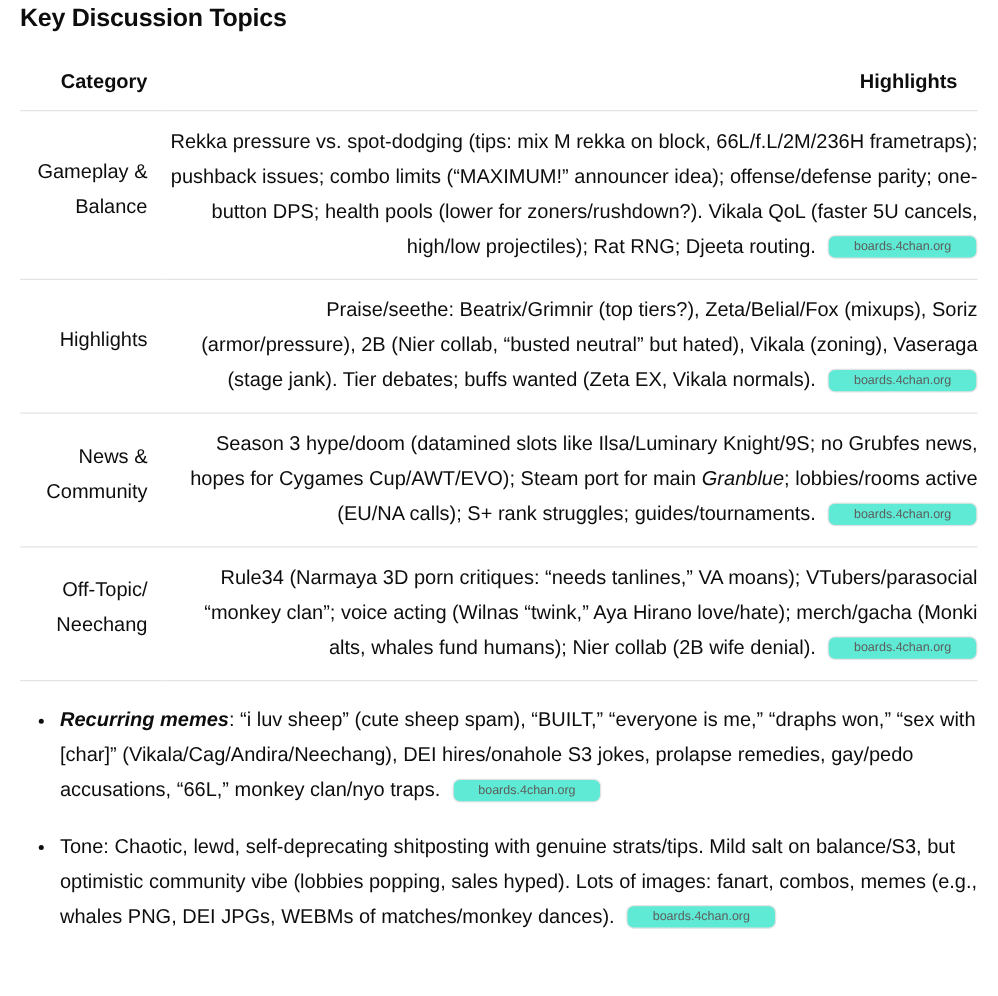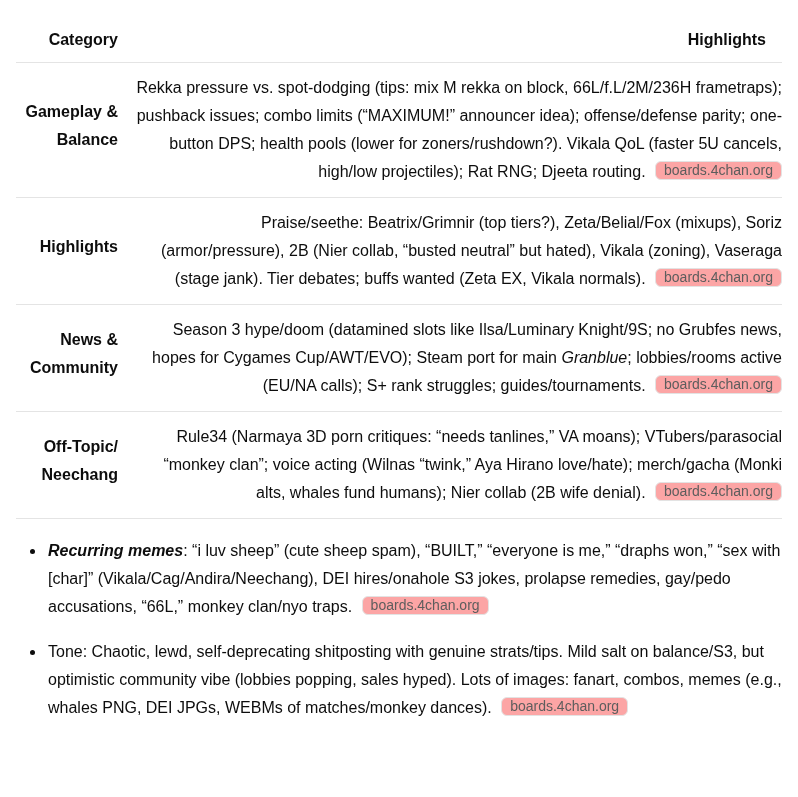--- a/index.html
+++ b/index.html
@@ -44,35 +44,35 @@
     padding: 12px 16px 12px 0;
     line-height: 20px;
   }
   table.topics th.col-category,
   table.topics td.cell-category {
     width: 118px;
     padding-right: 16px;
     overflow-wrap: break-word;
   }
   table.topics td.cell-category {
-    font-weight: 700;
+    font-weight: 400;
     padding-top: 11px;
     padding-bottom: 20px;
   }
   table.topics td.cell-highlights {
     padding: 11px 0;
   }
   em.title-italic { font-style: italic; }
   .badge {
     display: inline-block;
-    font-size: 14px;
+    font-size: 10px;
     line-height: 11px;
-    padding: 3px 8px;
+    padding: 3px 20px;
     border-radius: 6px;
-    background: #fca5a5;
+    background: #5eead4;
     border: 1px solid #e3e3e3;
     color: #5d5d5d;
     white-space: nowrap;
     margin-left: 5px;
     vertical-align: 2px;
     cursor: pointer;
   }
   ul.memes-list {
     margin: 18px 0 0 0;
     padding-left: 30px;
@@ -83,20 +83,21 @@
     padding-left: 2px;
   }
   ul.memes-list li:last-child { margin-bottom: 0; }
   .lead-bold { font-weight: 700; font-style: italic; }
 </style>
 </head>
 <body>
 
 <div class="page">
 
+  <h2 class="section-title">Key Discussion Topics</h2>
 
   <table class="topics">
     <thead>
       <tr>
         <th class="col-category">Category</th>
         <th class="col-highlights">Highlights</th>
       </tr>
     </thead>
     <tbody>
       <tr>

